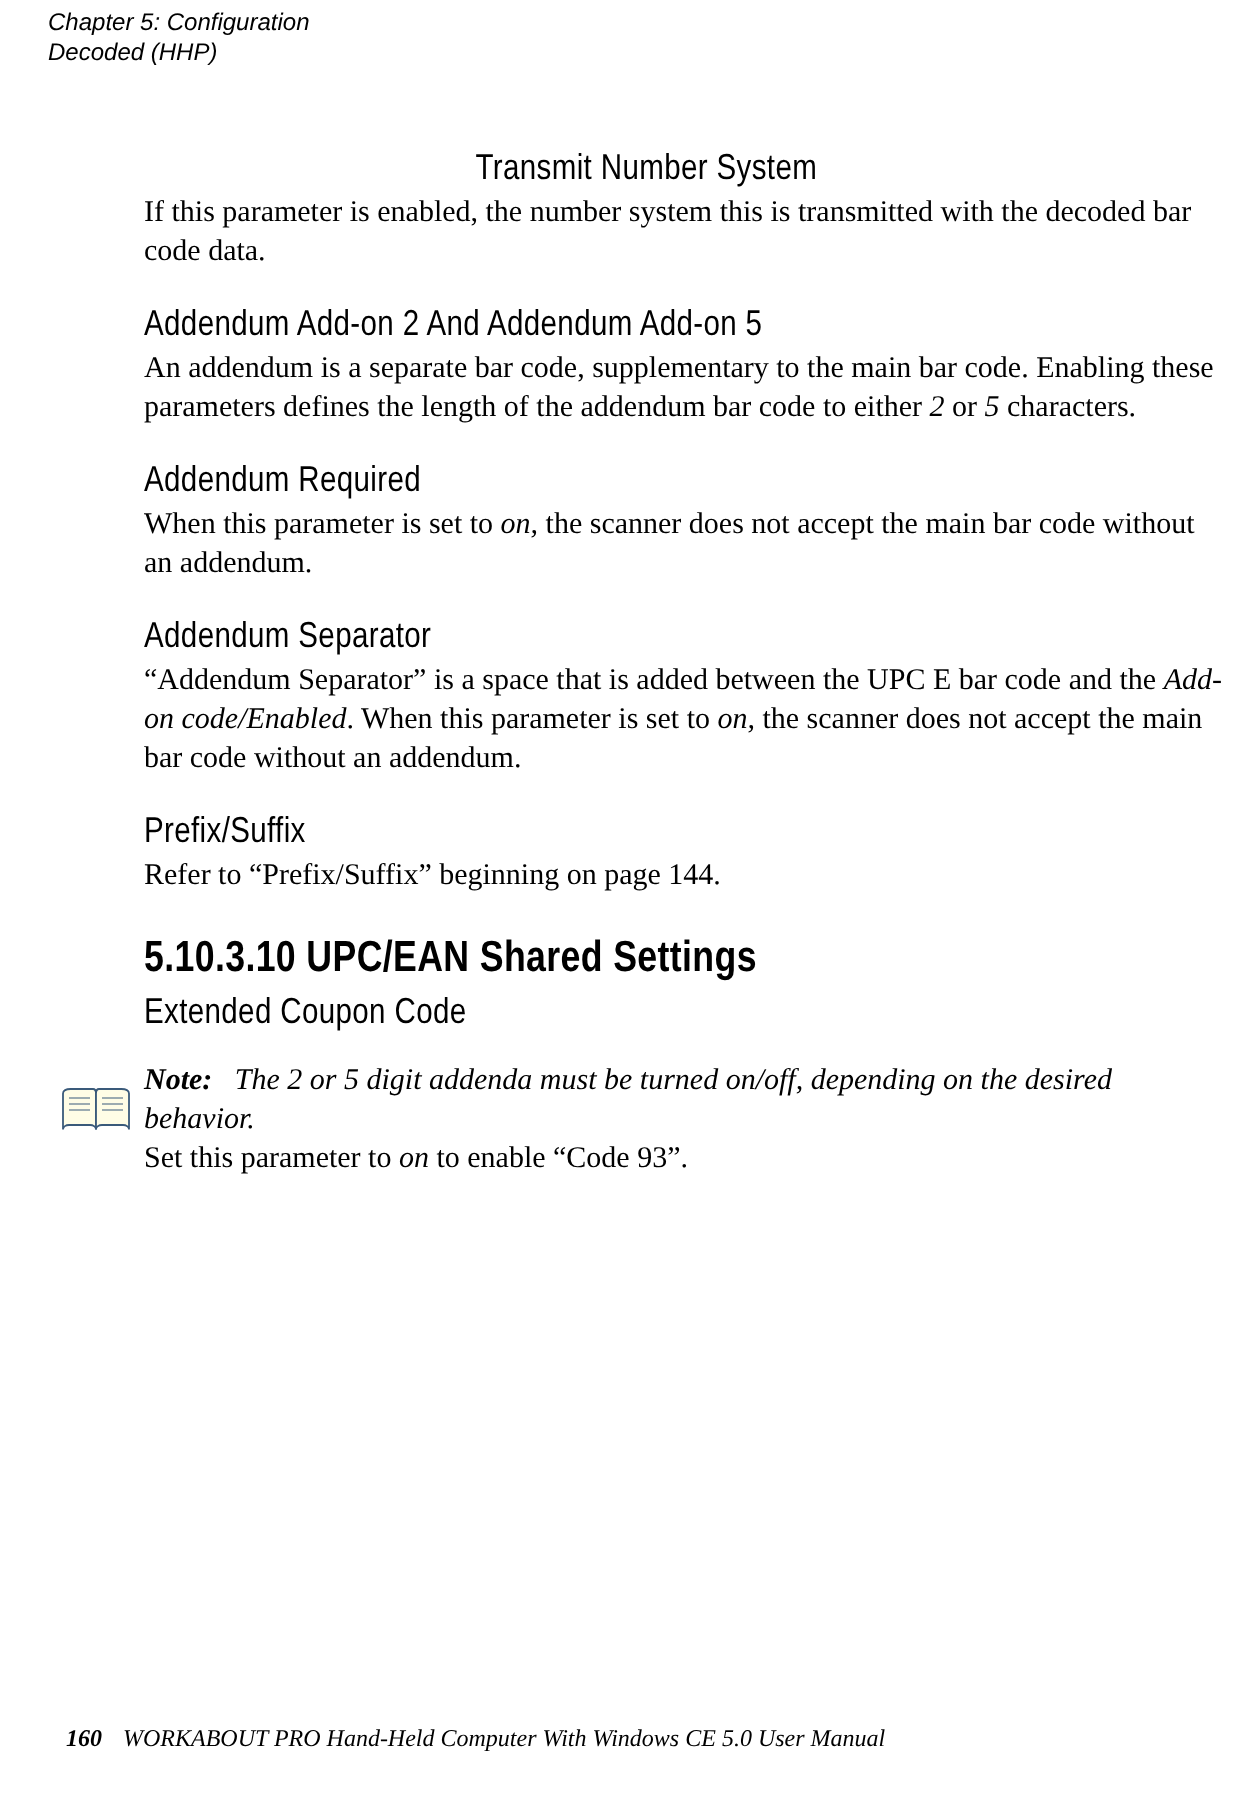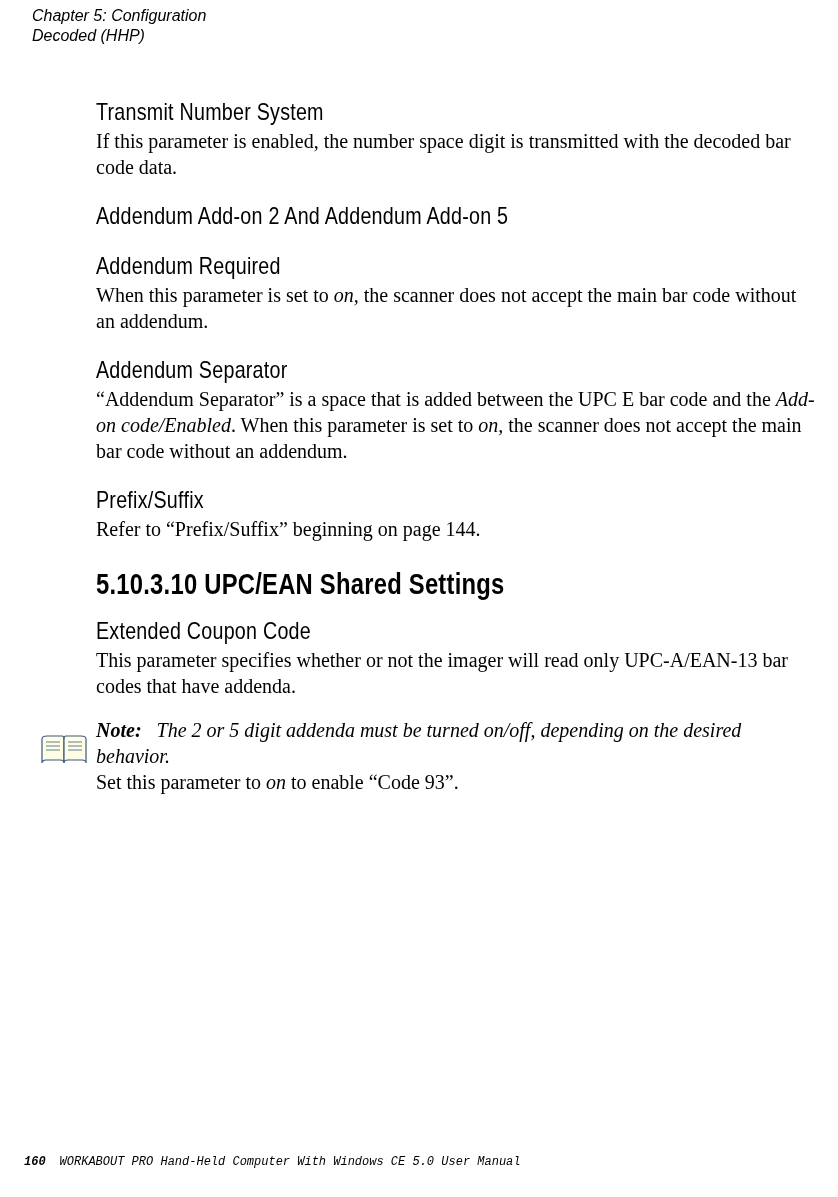--- a/index.html
+++ b/index.html
@@ -33,20 +33,21 @@
     .h4 {
       font-family: Arial, Helvetica, sans-serif;
       font-weight: 400;
       font-stretch: condensed;
       letter-spacing: 0.3px;
       font-size: 24px;
       margin: 22px 0 2px 0;
     }
     .h4.first {
       margin-top: 0;
+      text-align: center;
     }
     .h3 {
       font-family: Arial, Helvetica, sans-serif;
       font-weight: 700;
       font-stretch: condensed;
       letter-spacing: 0.3px;
       font-size: 29px;
       margin: 26px 0 2px 0;
     }
     .body {
@@ -77,26 +78,26 @@
     .note-label {
       font-style: italic;
       font-weight: bold;
     }
     .note-body {
       font-style: italic;
       display: inline;
     }
     .footer {
       position: absolute;
-      left: 24px;
+      left: 44px;
       right: 32px;
       bottom: 28px;
-      font-family: Liberation Mono, monospace;
+      font-family: Liberation Serif, serif;
       font-style: italic;
-      font-size: 12px;
+      font-size: 16px;
     }
     .footer .pg {
       font-weight: bold;
       font-style: italic;
       margin-right: 14px;
     }
     
     .cond {
       transform: scaleX(0.82);
       transform-origin: left center;
@@ -110,41 +111,43 @@
 <div class="page">
 
   <div class="header">
     <div>Chapter 5: Configuration</div>
     <div>Decoded (HHP)</div>
   </div>
 
   <div class="content">
 
     <div class="h4 first"><span class="cond">Transmit Number System</span></div>
-    <p class="body">If this parameter is enabled, the number space digit is transmitted with the decoded bar code data.</p>
+    <p class="body">If this parameter is enabled, the number system this is transmitted with the decoded bar code data.</p>
 
     <div class="h4"><span class="cond">Addendum Add-on 2 And Addendum Add-on 5</span></div>
+    <p class="body">
+      <span>An addendum is a separate bar code, supplementary to the main bar code. Enabling these parameters defines the length of the addendum bar code to either </span><span class="italic">2</span><span> or </span><span class="italic">5</span><span> characters.</span>
+    </p>
 
     <div class="h4"><span class="cond">Addendum Required</span></div>
     <p class="body">
       <span>When this parameter is set to </span><span class="italic">on,</span><span> the scanner does not accept the main bar code without an addendum.</span>
     </p>
 
     <div class="h4"><span class="cond">Addendum Separator</span></div>
     <p class="body">
       <span>“Addendum Separator” is a space that is added between the UPC E bar code and the </span><span class="italic">Add-on code/Enabled</span><span>. When this parameter is set to </span><span class="italic">on,</span><span> the scanner does not accept the main bar code without an addendum.</span>
     </p>
 
     <div class="h4"><span class="cond">Prefix/Suffix</span></div>
     <p class="body">Refer to “Prefix/Suffix” beginning on page 144.</p>
 
     <div class="h3"><span class="cond">5.10.3.10  UPC/EAN Shared Settings</span></div>
 
-    <div class="h4" style="margin-top:16px"><span class="cond">Extended Coupon Code</span></div>
-    <p class="body">This parameter specifies whether or not the imager will read only UPC-A/EAN-13 bar codes that have addenda.</p>
+    <div class="h4" style="margin-top:6px"><span class="cond">Extended Coupon Code</span></div>
 
     <div class="note-row">
       <svg class="note-icon" viewBox="0 0 48 36">
         <path d="M2 6 C2 4 4 3 7 3 L22 3 C23 3 24 4 24 6 L24 30 C24 28 22 27 20 27 L6 27 C4 27 2 28 2 30 Z" fill="#fffde6" stroke="#3a5a7a" stroke-width="1.2"></path>
         <path d="M46 6 C46 4 44 3 41 3 L26 3 C25 3 24 4 24 6 L24 30 C24 28 26 27 28 27 L42 27 C44 27 46 28 46 30 Z" fill="#fffde6" stroke="#3a5a7a" stroke-width="1.2"></path>
         <line x1="6" y1="9" x2="20" y2="9" stroke="#3a5a7a" stroke-width="0.8"></line>
         <line x1="6" y1="13" x2="20" y2="13" stroke="#3a5a7a" stroke-width="0.8"></line>
         <line x1="6" y1="17" x2="20" y2="17" stroke="#3a5a7a" stroke-width="0.8"></line>
         <line x1="28" y1="9" x2="42" y2="9" stroke="#3a5a7a" stroke-width="0.8"></line>
         <line x1="28" y1="13" x2="42" y2="13" stroke="#3a5a7a" stroke-width="0.8"></line>

